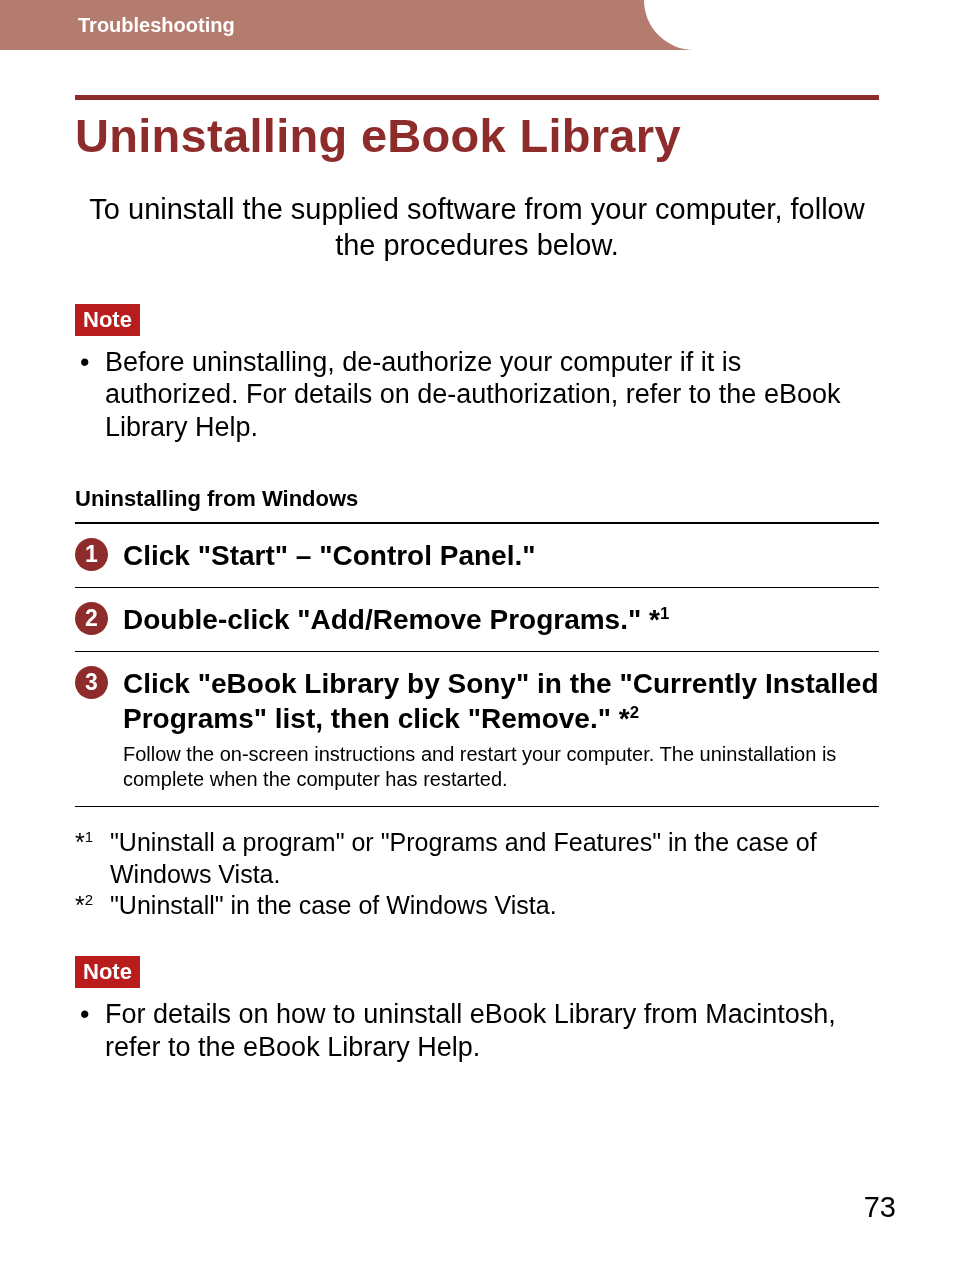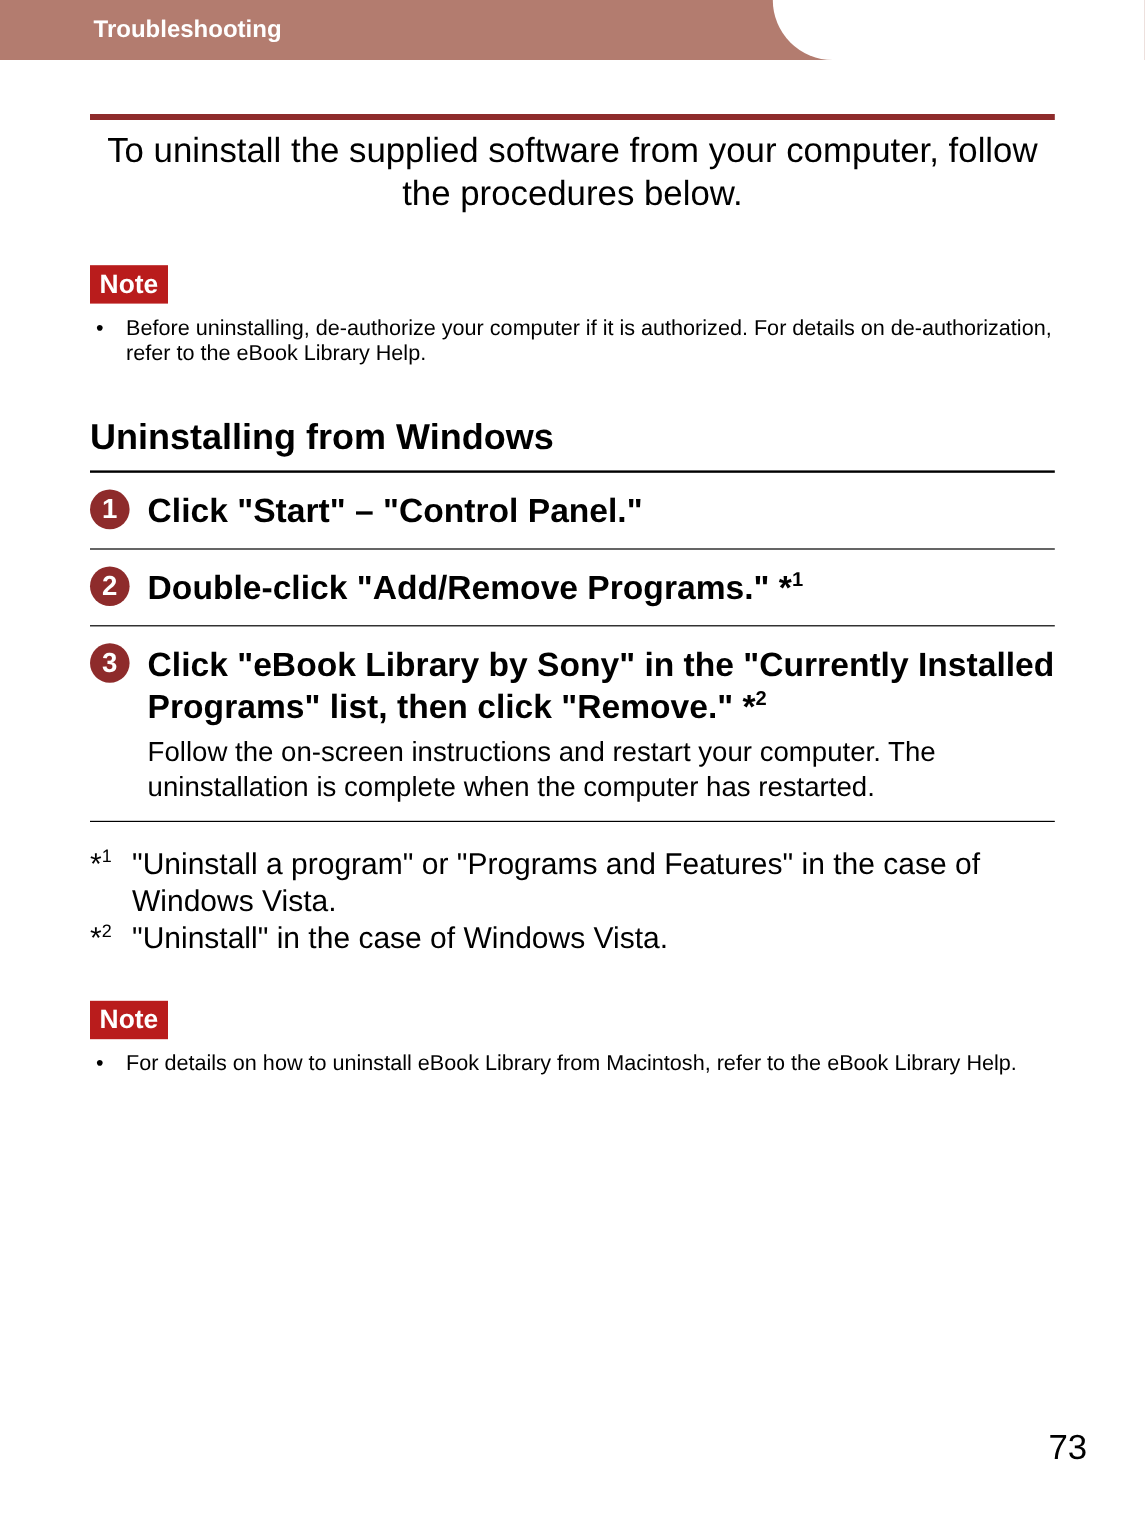--- a/index.html
+++ b/index.html
@@ -52,35 +52,35 @@
     font-weight: bold;
     font-size: 22px;
     padding: 3px 8px;
     margin-bottom: 10px;
   }
   .note-list {
     list-style: none;
     margin-bottom: 42px;
   }
   .note-list li {
-    font-size: 18px;
+    font-size: 27px;
     line-height: 1.22;
     position: relative;
     padding-left: 30px;
   }
   .note-list li::before {
     content: "•";
     position: absolute;
     left: 5px;
     top: 0;
   }
   .subheading {
     font-family: Arial Black, Arial, sans-serif;
     font-weight: 900;
-    font-size: 30px;
+    font-size: 22px;
     margin-bottom: 10px;
   }
   .steps-rule {
     border: none;
     border-top: 2px solid #000;
     margin-bottom: 14px;
   }
   .step {
     padding-left: 48px;
     position: relative;
@@ -100,54 +100,55 @@
     font-size: 23px;
     text-align: center;
     line-height: 33px;
   }
   .step-head {
     font-weight: bold;
     font-size: 28px;
     line-height: 1.25;
   }
   .step-body {
-    font-size: 23px;
+    font-size: 20px;
     line-height: 1.25;
     margin-top: 6px;
   }
   sup { font-size: 0.6em; vertical-align: super; }
   .footnotes {
     margin-top: 20px;
     margin-bottom: 35px;
   }
   .fn {
     font-size: 25px;
     line-height: 1.25;
     display: flex;
   }
   .fn .marker { flex: 0 0 35px; }
   .page-number {
     position: absolute;
     bottom: 32px;
-    right: 48px;
+    right: 58px;
     font-size: 29px;
   }
 </style>
 </head>
 <body>
 
 <div class="page">
 
   <div class="header-bar">
     <span>Troubleshooting</span>
     <div class="header-curve"></div>
   </div>
 
   <div class="content">
     <hr class="title-rule">
+    <h1 class="title">Uninstalling eBook Library</h1>
     <p class="intro">To uninstall the supplied software from your computer, follow the procedures below.</p>
 
     <div class="note-label">Note</div>
     <ul class="note-list">
       <li>Before uninstalling, de-authorize your computer if it is authorized. For details on de-authorization, refer to the eBook Library Help.</li>
     </ul>
 
     <h2 class="subheading">Uninstalling from Windows</h2>
     <hr class="steps-rule">
 

